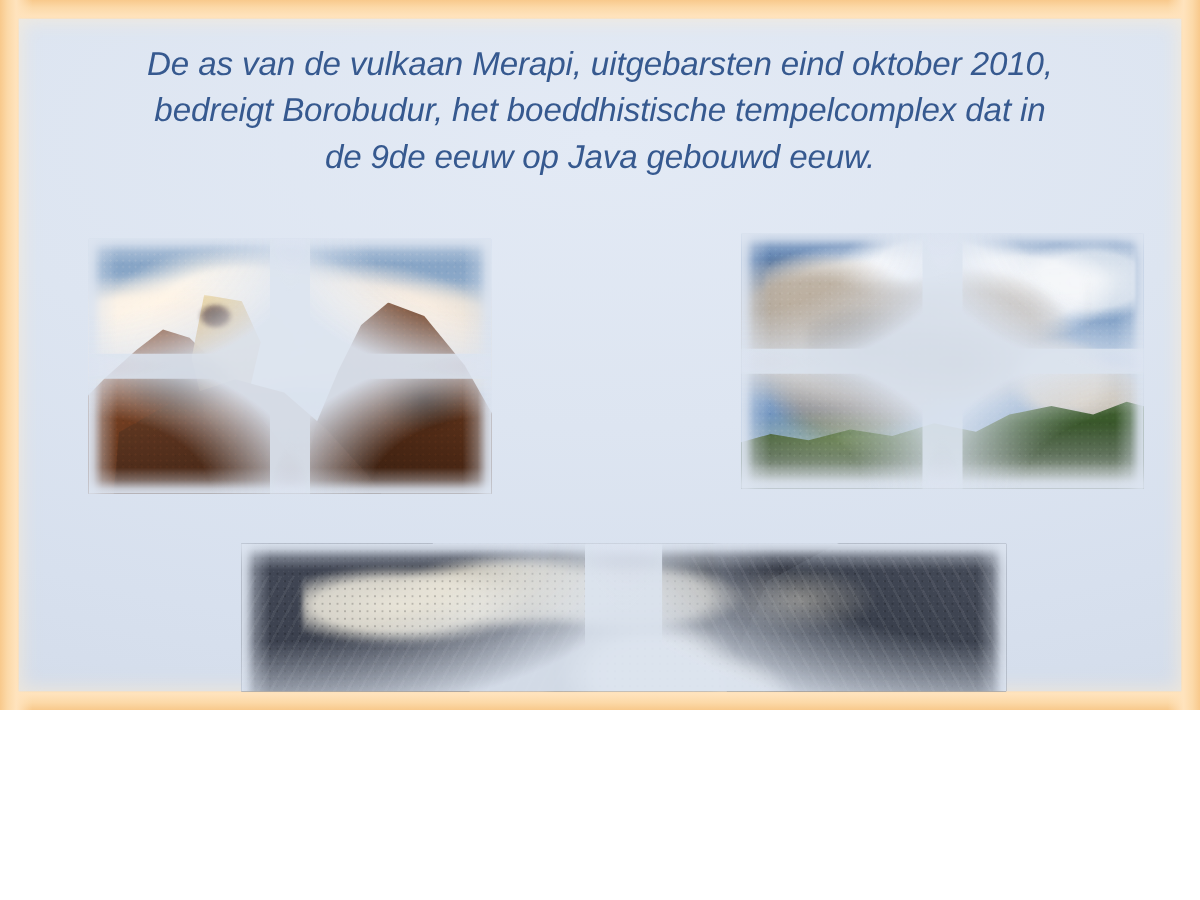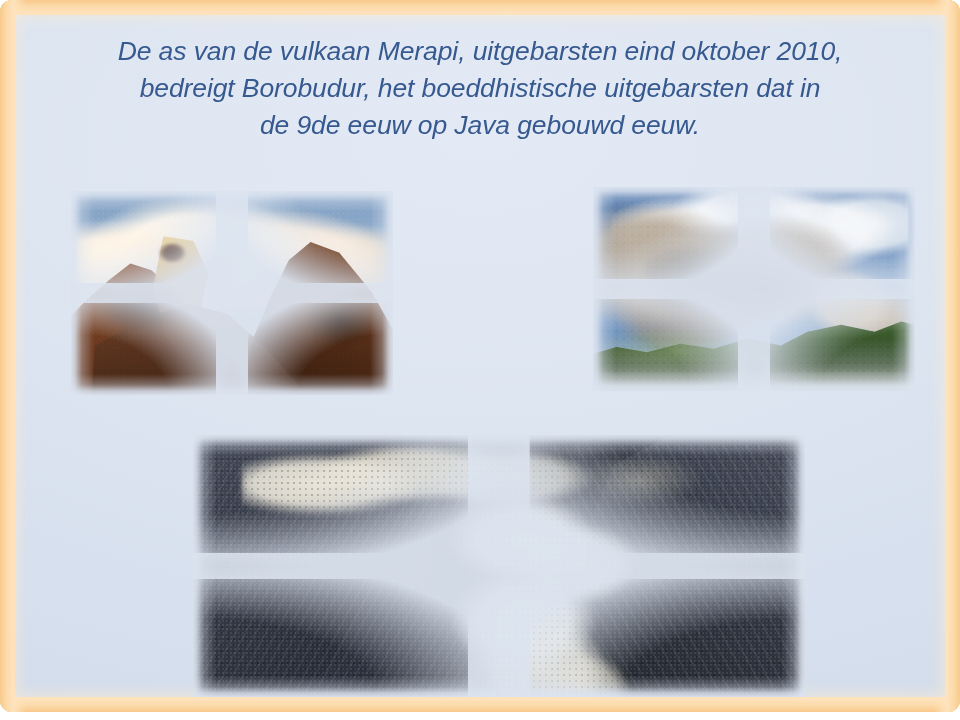--- a/index.html
+++ b/index.html
@@ -3,25 +3,24 @@
 <meta charset="utf-8">
 <style>
   html, body {
     margin: 0;
     padding: 0;
     background: #ffffff;
   }
   #slide {
     position: relative;
     width: 960px;
-    height: 712px;
+    height: 568px;
     overflow: hidden;
     font-family: "Liberation Sans", sans-serif;
     background: #84cc16;
-    border-radius: 12px;
   }
 
   
   #frame-outer {
     position: absolute;
     inset: 0;
     background:
       linear-gradient(to right,  #f8c98c 0px, #fcd9a8 6px, #ffe3bd 13px, rgba(255,227,189,0) 26px),
       linear-gradient(to left,   #f8c98c 0px, #fcd9a8 6px, #ffe3bd 13px, rgba(255,227,189,0) 26px),
       linear-gradient(to bottom, #f8c98c 0px, #fcd9a8 6px, #ffe3bd 13px, rgba(255,227,189,0) 26px),
@@ -310,21 +309,21 @@
 <body>
 
 <div id="slide">
 
   <div id="frame-outer"></div>
 
   <div id="canvas">
 
     <div id="title-block">
       <span class="tline">De as van de vulkaan Merapi, uitgebarsten eind oktober 2010,</span>
-      <span class="tline">bedreigt Borobudur, het boeddhistische uitgebarsten dat in</span>
+      <span class="tline">bedreigt Borobudur, het boeddhistische tempelcomplex dat in</span>
       <span class="tline">de 9de eeuw op Java gebouwd eeuw.</span>
     </div>
 
     <div class="photo" id="photo-summit">
       <div class="art">
         <div class="sky"></div>
         <div class="cloudbank"></div>
         <div class="ridge-left"></div>
         <div class="ridge-left-lit"></div>
         <div class="crater-dark"></div>

